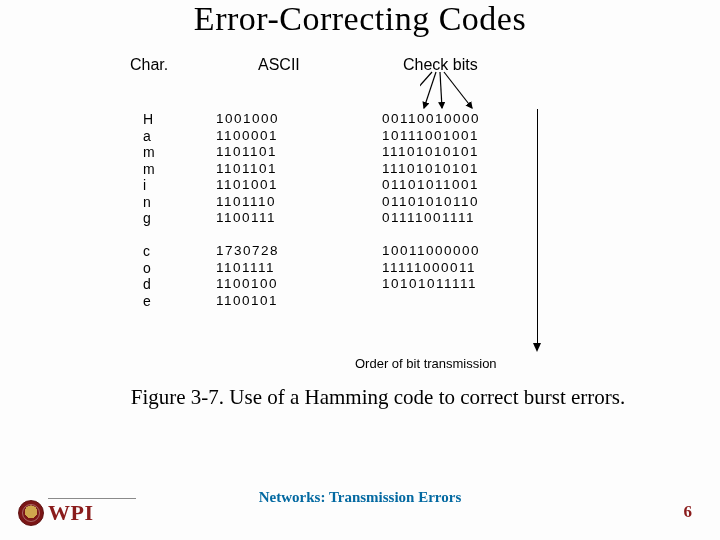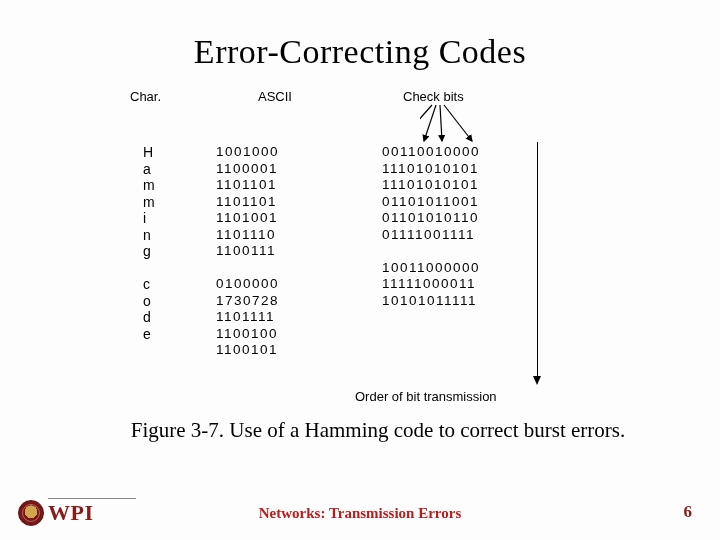--- a/index.html
+++ b/index.html
@@ -8,34 +8,34 @@
     height: 540px;
     background: #fdfdfd;
     font-family: "Times New Roman", Times, serif;
     position: relative;
     overflow: hidden;
   }
   .title {
     text-align: center;
     font-size: 34px;
     font-weight: 400;
-    padding-top: 33px;
+    padding-top: 0;
     letter-spacing: 0.5px;
   }
   .figure-area {
     position: relative;
     margin: 18px auto 0 auto;
     width: 460px;
     height: 315px;
     font-family: Arial, Helvetica, sans-serif;
   }
   .col-head {
     position: absolute;
     top: 0;
-    font-size: 13px;
+    font-size: 16px;
   }
   .col-head.char { left: 0; }
   .col-head.ascii { left: 96px; margin-left: 32px; }
   .col-head.check { left: 273px; }
   .data-cols {
     position: absolute;
     top: 55px;
     left: 0;
     display: flex;
   }
@@ -108,25 +108,25 @@
   .footer {
     position: absolute;
     bottom: 18px;
     left: 0;
     width: 100%;
   }
   .footer-center {
     position: absolute;
     left: 50%;
     transform: translateX(-50%);
-    bottom: 0;
+    bottom: 16px;
     font-family: "Times New Roman", Times, serif;
     font-weight: bold;
     font-size: 15px;
-    color: #b91c1c;
+    color: #0369a1;
   }
   .page-num {
     position: absolute;
     right: 28px;
     bottom: 0;
     font-family: "Times New Roman", Times, serif;
     font-weight: bold;
     font-size: 17px;
     color: #8a1b1b;
   }
@@ -203,28 +203,28 @@
     </div>
     <div class="ascii-col">
       <div>1001000</div>
       <div>1100001</div>
       <div>1101101</div>
       <div>1101101</div>
       <div>1101001</div>
       <div>1101110</div>
       <div>1100111</div>
       <div class="blank-row"></div>
-      <div>0100000</div>
       <div>1730728</div>
       <div>1101111</div>
       <div>1100100</div>
       <div>1100101</div>
     </div>
     <div class="cbits-col">
       <div>00110010000</div>
+      <div>10111001001</div>
       <div>11101010101</div>
       <div>11101010101</div>
       <div>01101011001</div>
       <div>01101010110</div>
       <div>01111001111</div>
       <div class="blank-row"></div>
       <div>10011000000</div>
       <div>11111000011</div>
       <div>10101011111</div>
     </div>

